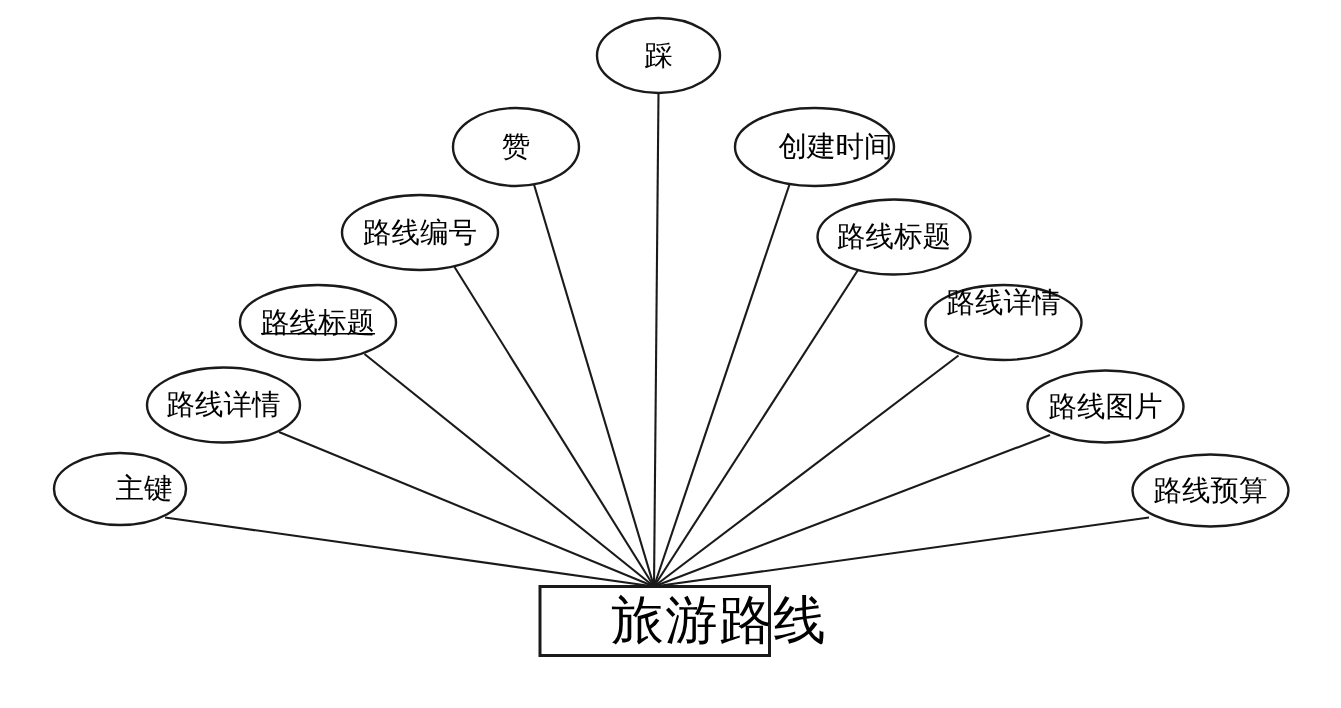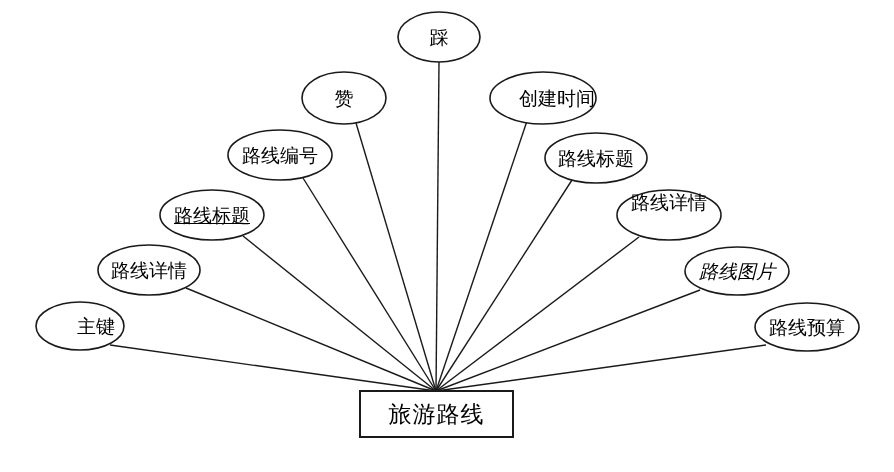--- a/index.html
+++ b/index.html
@@ -48,23 +48,24 @@
     color: #000000;
     white-space: nowrap;
     letter-spacing: 0px;
     user-select: none;
   }
   .attr-label {
     font-size: 19px;
     line-height: 1;
   }
   .entity-label {
-    font-size: 23px;
+    font-size: 35px;
     line-height: 1;
     letter-spacing: 1px;
+    padding-left: 43px;
   }
 </style>
 </head>
 <body>
 
 <div id="er-canvas">
   <svg id="er-svg" viewBox="0 0 894 472">
     <g id="line-layer">
         <line x1="110" y1="345" x2="436" y2="391" class="er-line"></line>
         <line x1="186" y1="288" x2="436" y2="391" class="er-line"></line>
@@ -96,17 +97,17 @@
   <div id="label-layer">
       <div class="node-label attr-label" style="left: 52px; top: 302px; width: 88px; height: 48px;">主键</div>
       <div class="node-label attr-label" style="left: 98px; top: 245px; width: 102px; height: 50px;">路线详情</div>
       <div class="node-label attr-label" style="left: 160px; top: 190px; width: 104px; height: 50px; text-decoration: underline;">路线标题</div>
       <div class="node-label attr-label" style="left: 228px; top: 130px; width: 104px; height: 50px;">路线编号</div>
       <div class="node-label attr-label" style="left: 302px; top: 72px; width: 84px; height: 52px;">赞</div>
       <div class="node-label attr-label" style="left: 398px; top: 12px; width: 82px; height: 50px;">踩</div>
       <div class="node-label attr-label" style="left: 504px; top: 72px; width: 106px; height: 52px;">创建时间</div>
       <div class="node-label attr-label" style="left: 545px; top: 133px; width: 102px; height: 50px;">路线标题</div>
       <div class="node-label attr-label" style="left: 617px; top: 177px; width: 104px; height: 50px;">路线详情</div>
-      <div class="node-label attr-label" style="left: 685px; top: 247px; width: 104px; height: 48px; font-style: italic;">路线图片</div>
+      <div class="node-label attr-label" style="left: 685px; top: 247px; width: 104px; height: 48px;">路线图片</div>
       <div class="node-label attr-label" style="left: 755px; top: 303px; width: 104px; height: 48px; text-align: right;">路线预算</div>
       <div class="node-label entity-label" style="left: 360px; top: 391px; width: 153px; height: 46px;">旅游路线</div>
     </div>
 </div>
 
 </body></html>

